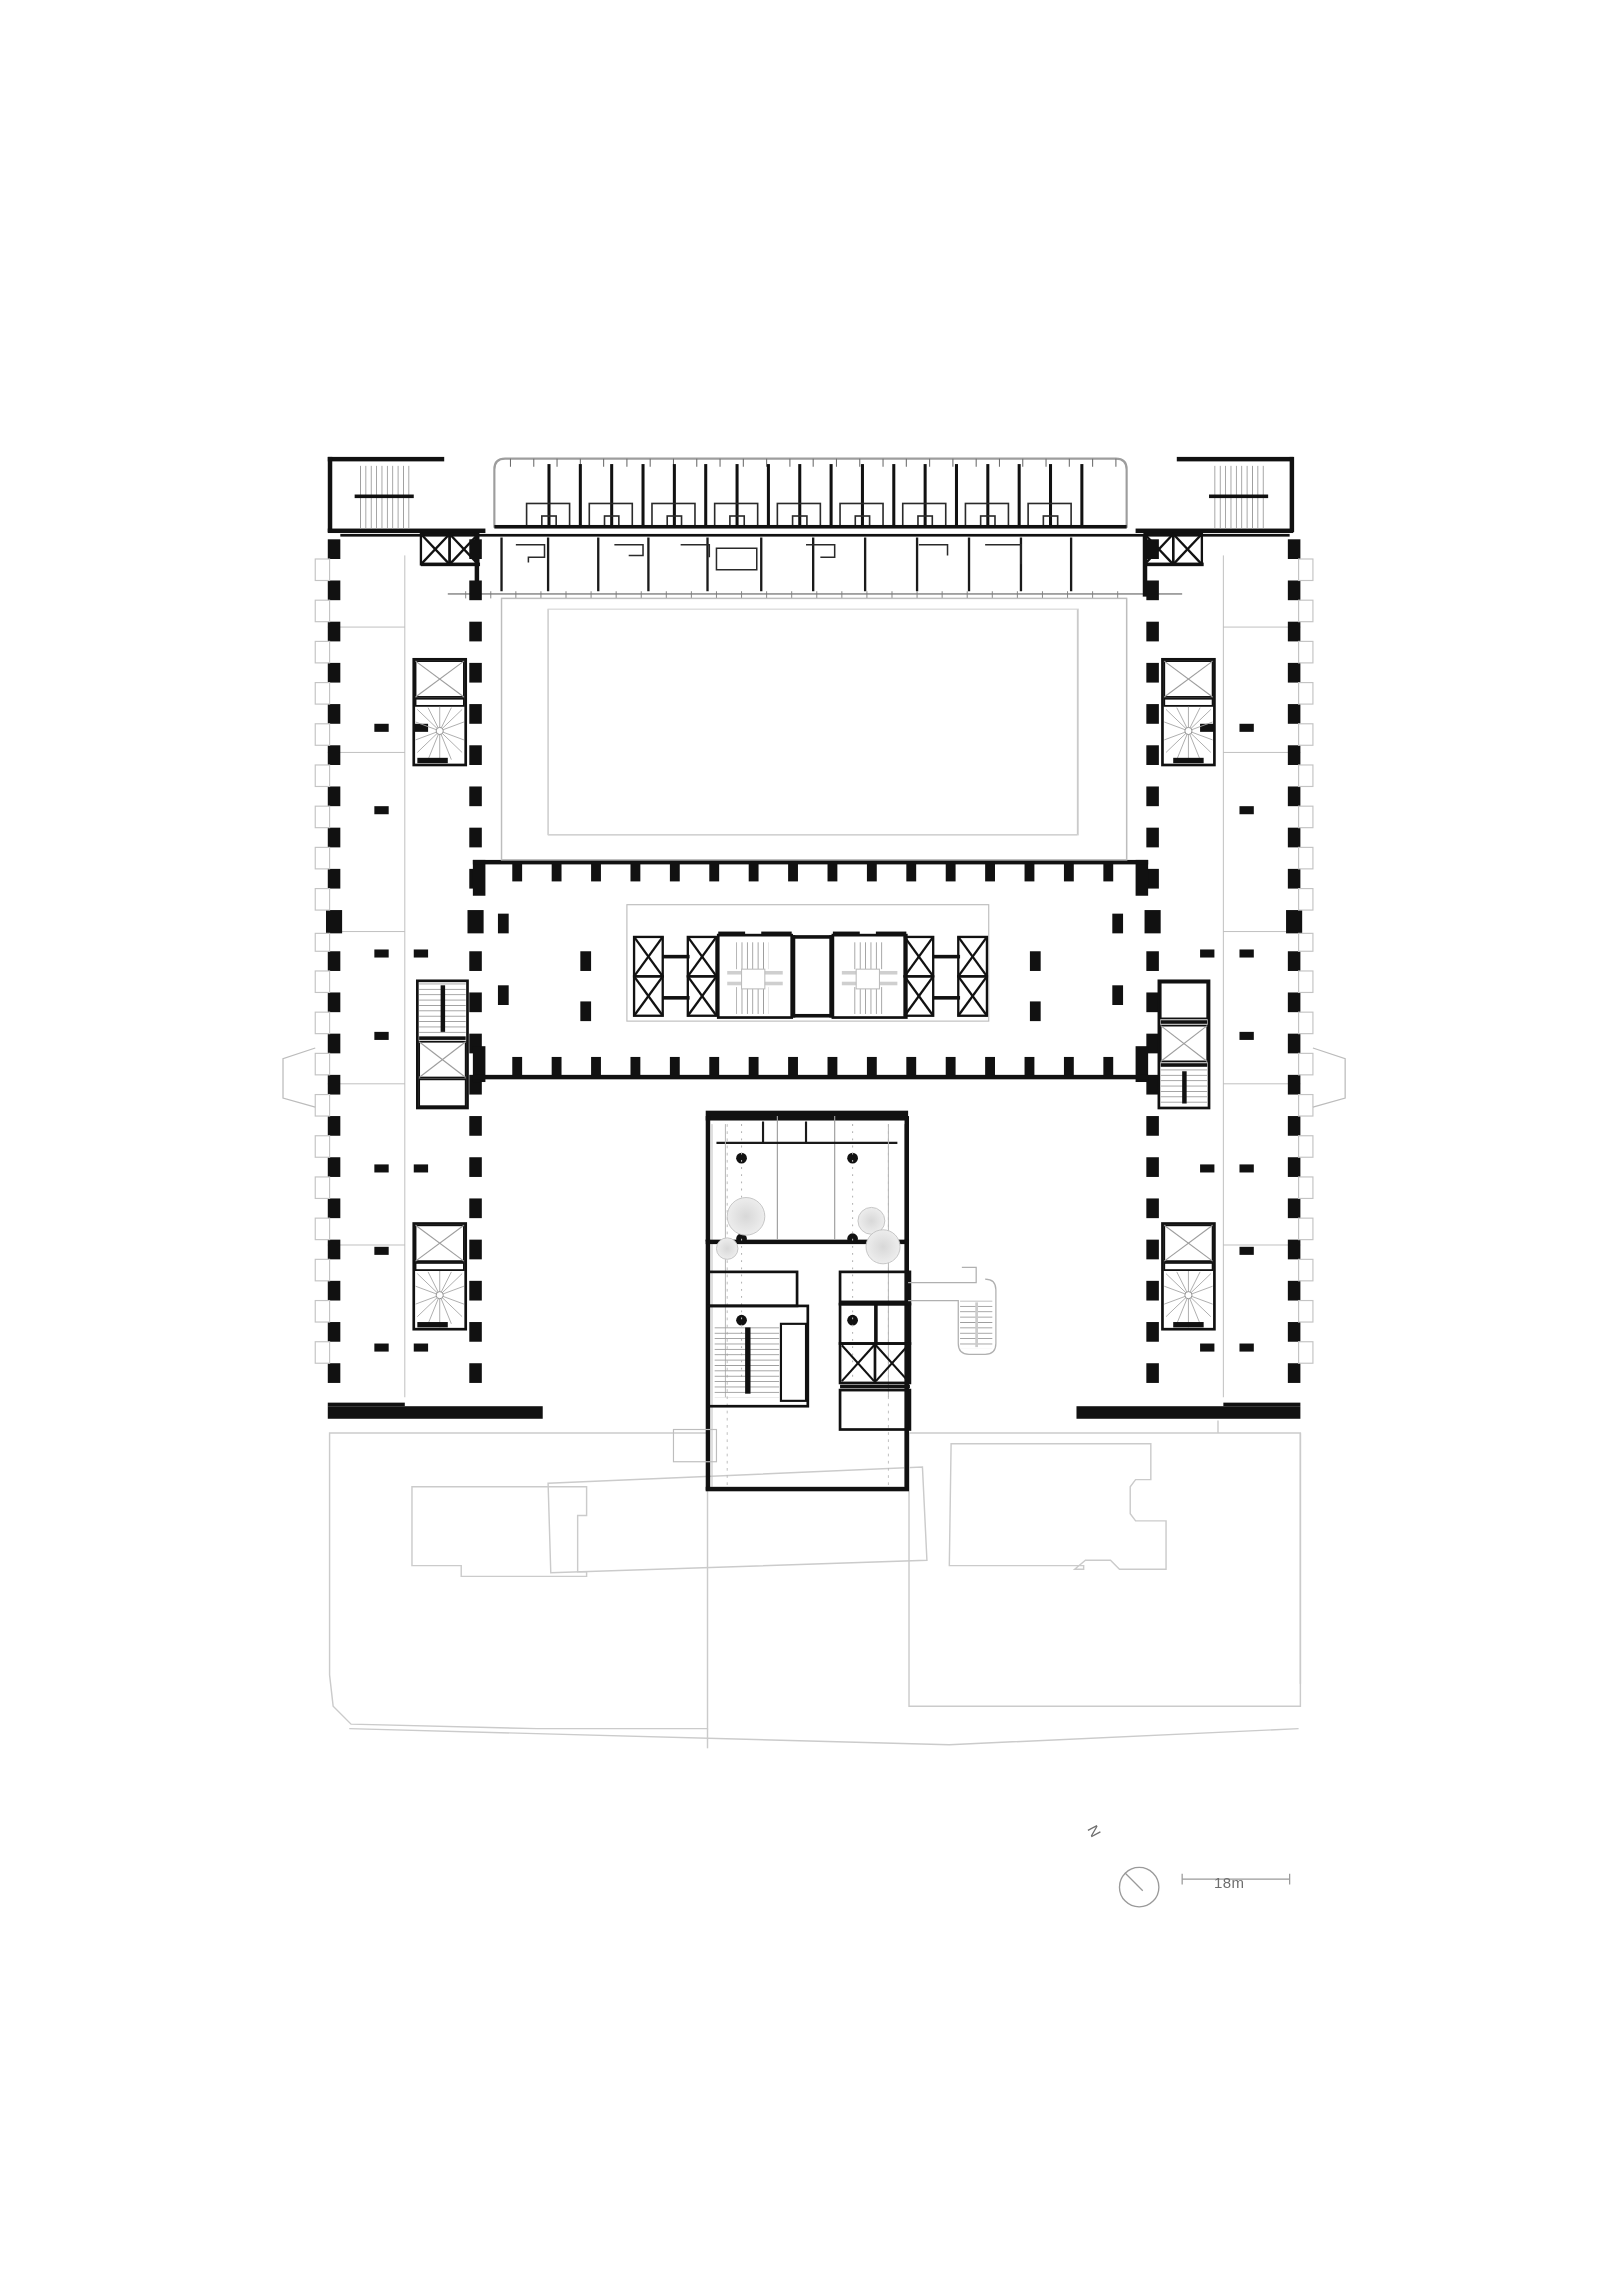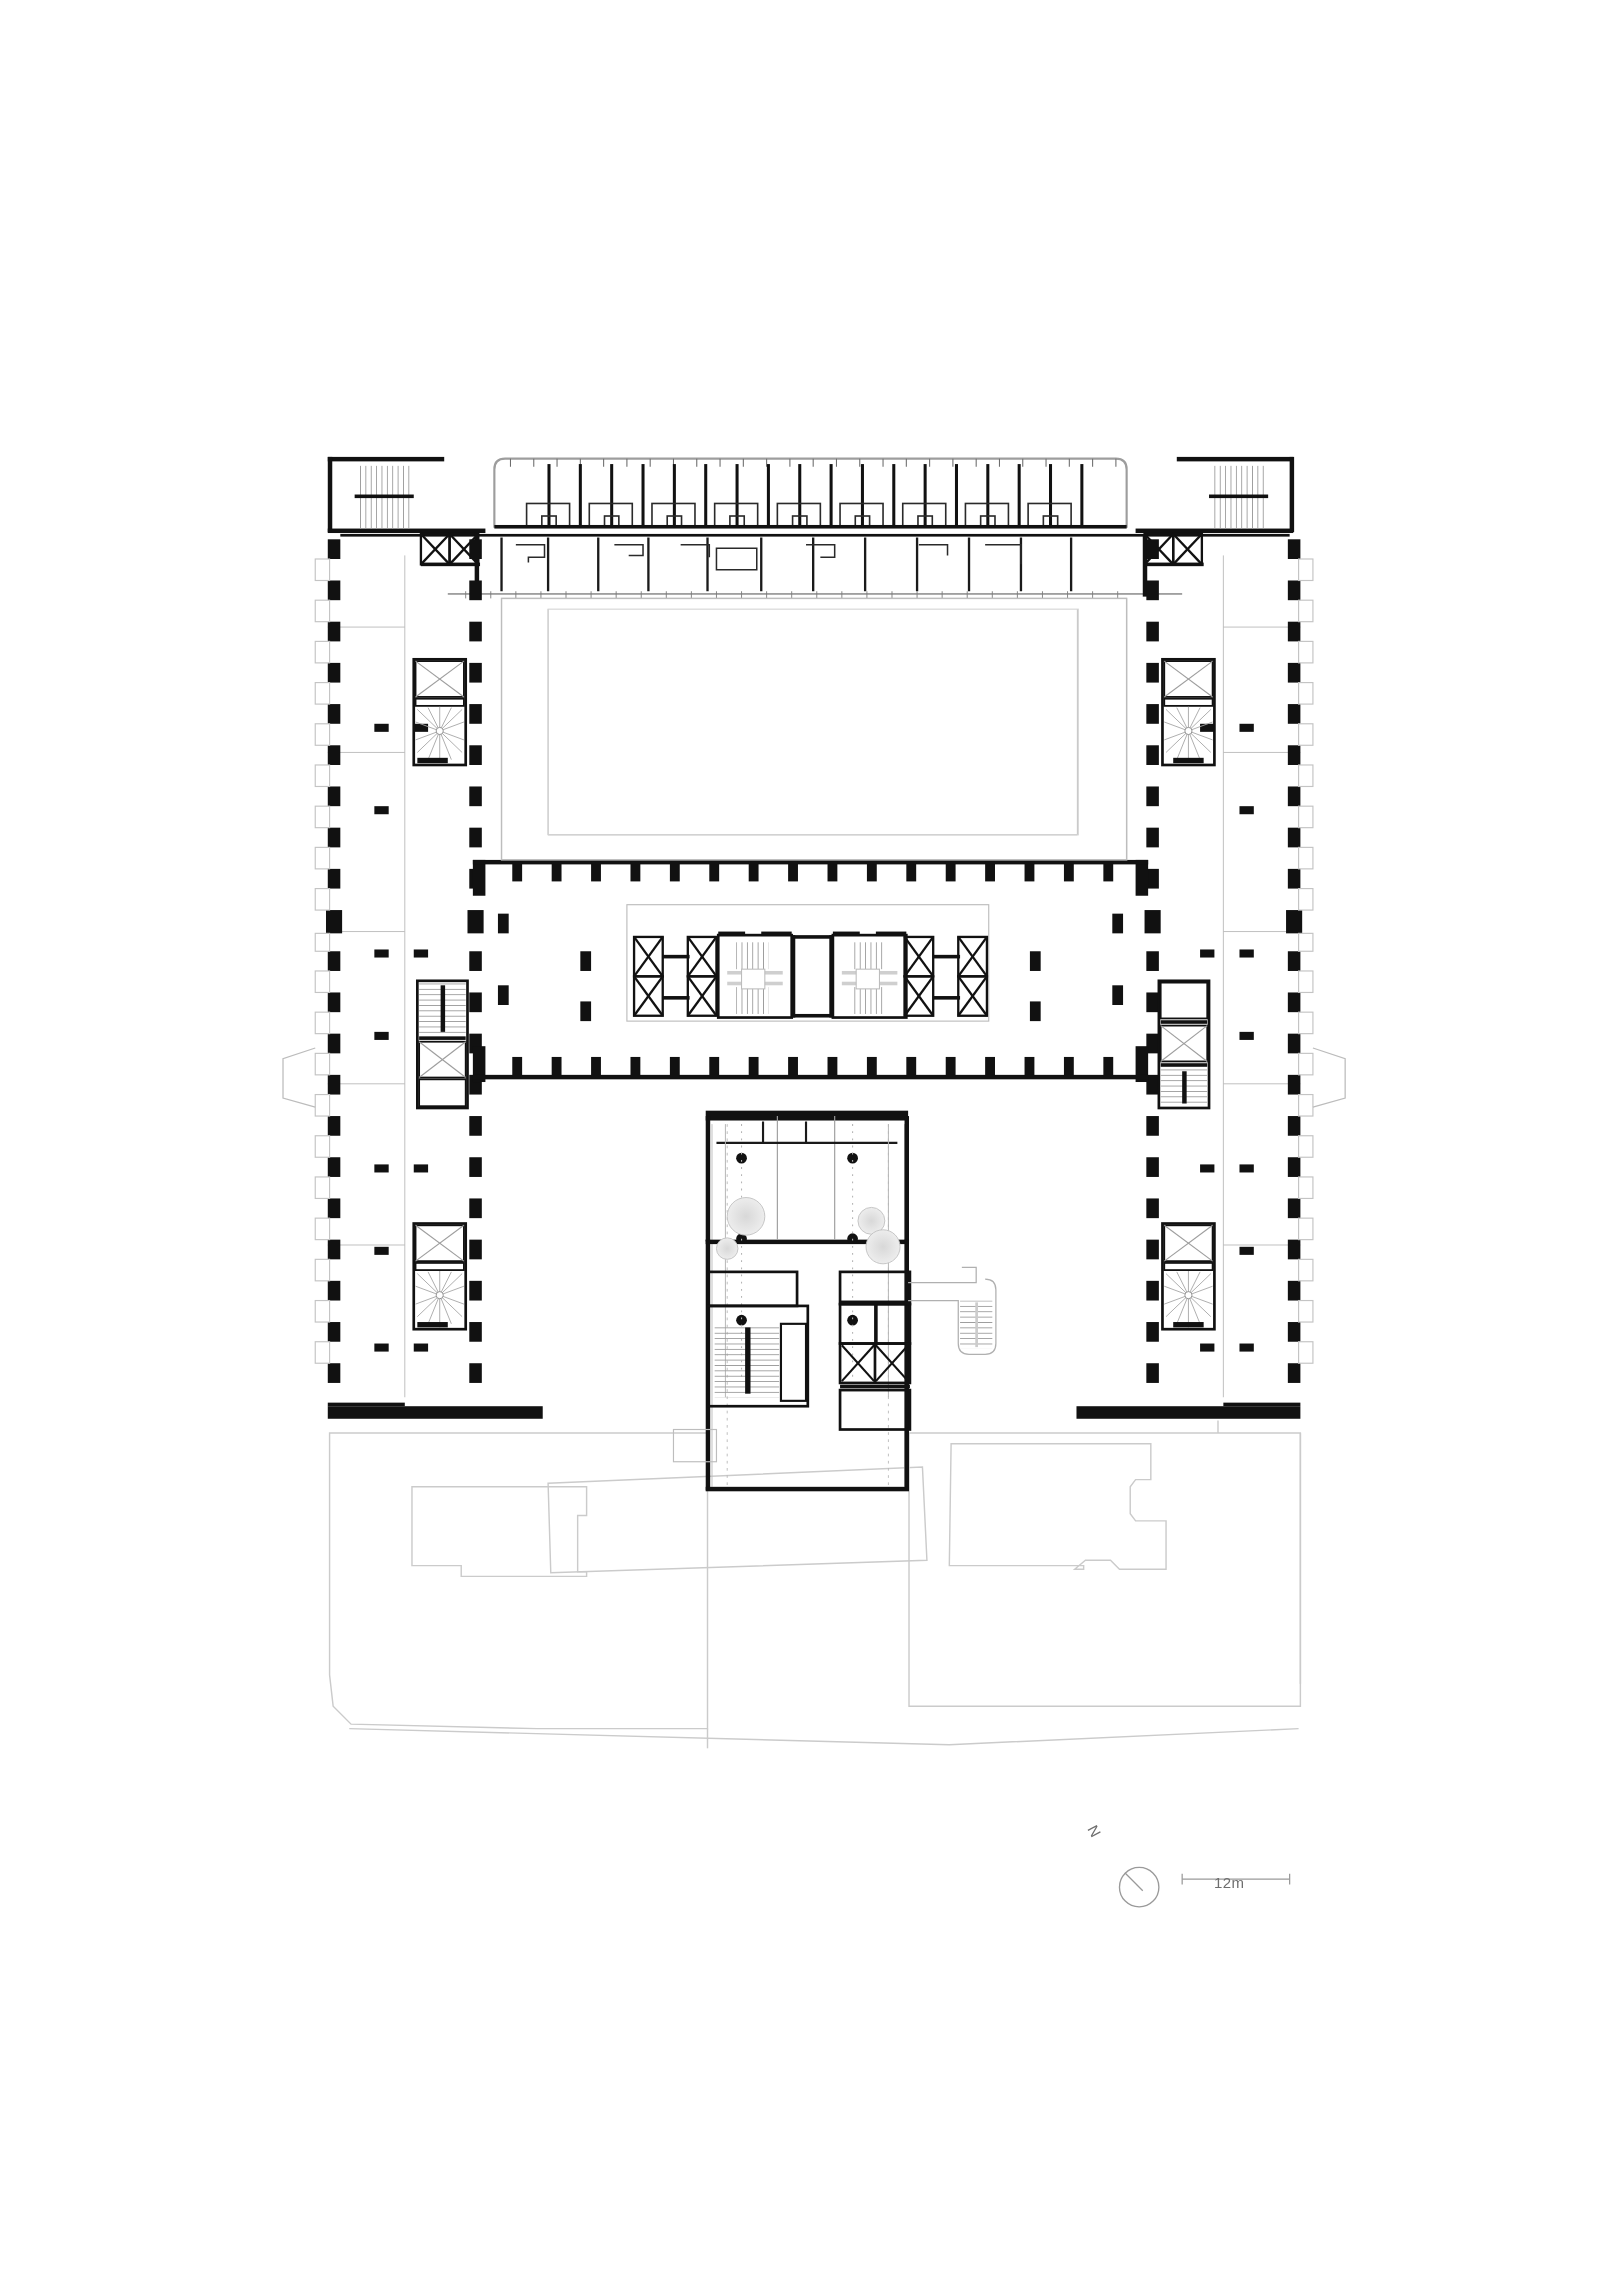--- a/index.html
+++ b/index.html
@@ -794,16 +794,16 @@
     </g>
     <g stroke="#9a9a9a" stroke-width="1.4">
       <line x1="1320" y1="2098" x2="1440" y2="2098"></line>
       <line x1="1320" y1="2092" x2="1320" y2="2104"></line>
       <line x1="1440" y1="2092" x2="1440" y2="2104"></line>
     </g>
 
   </svg>
 
   <div class="scale-label" id="north-text">N</div>
-  <div class="scale-label" id="scale-text">12m</div>
+  <div class="scale-label" id="scale-text">18m</div>
 
 </div>
 
 
 </body></html>

